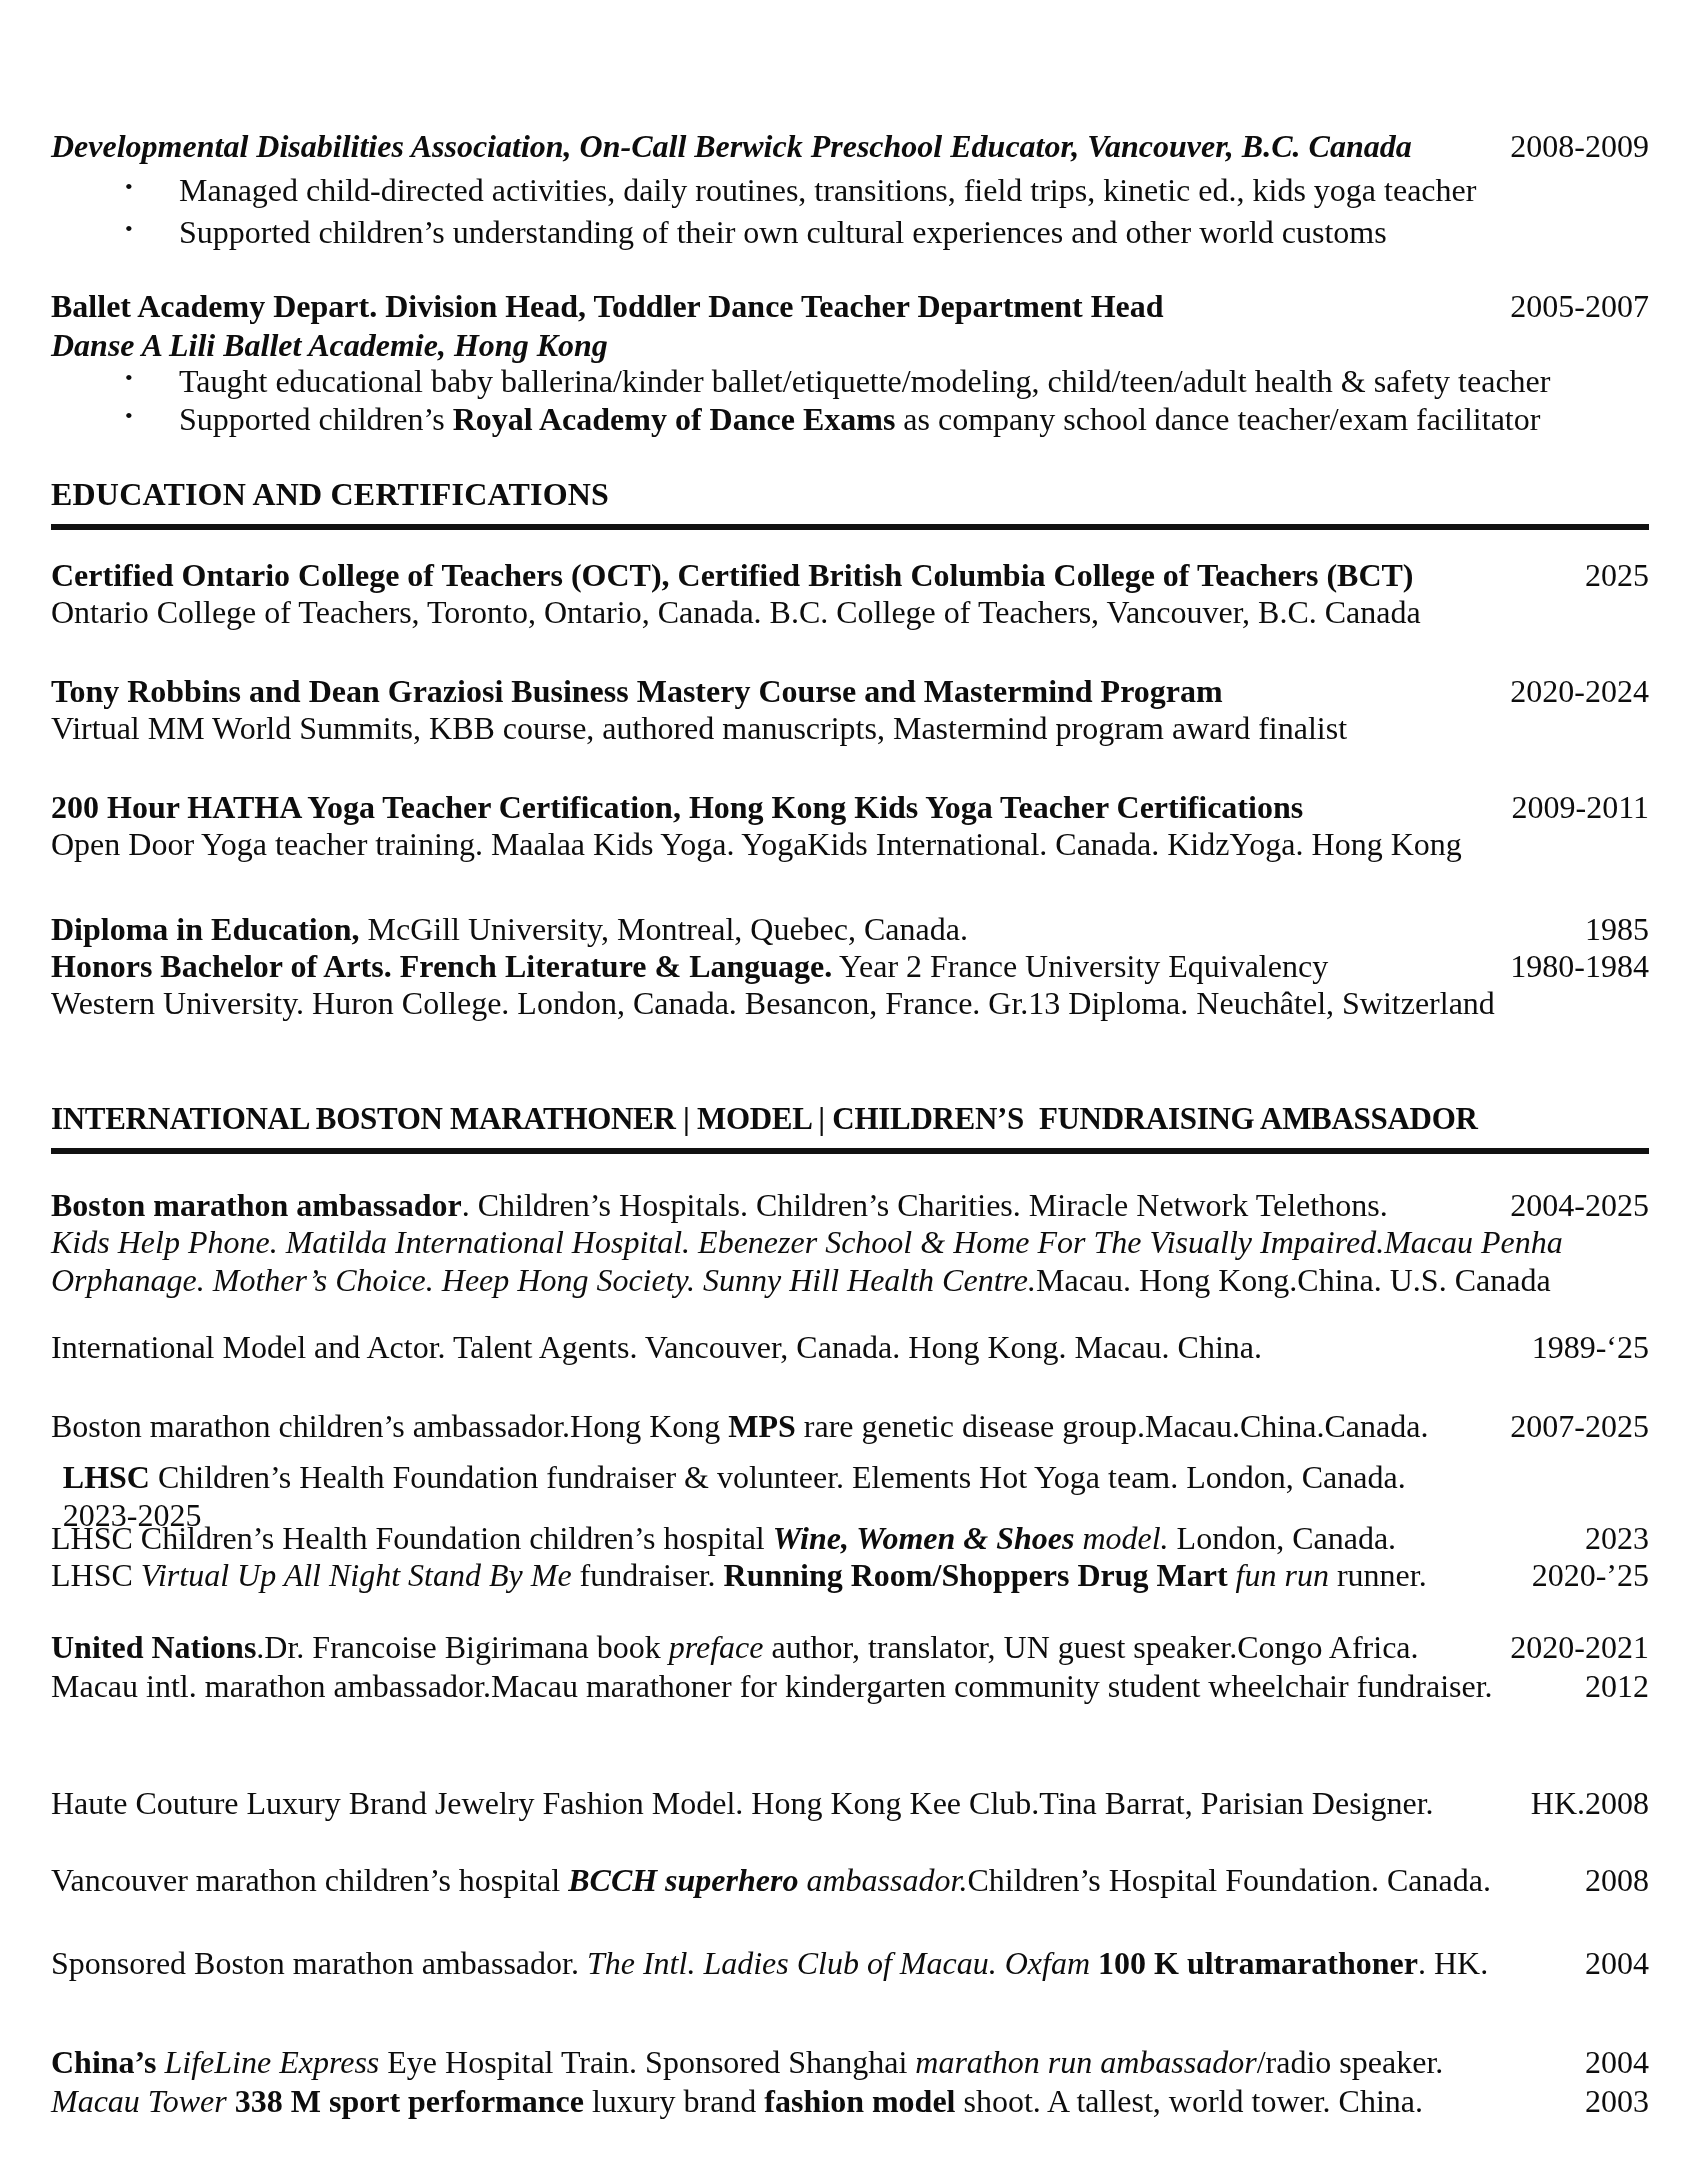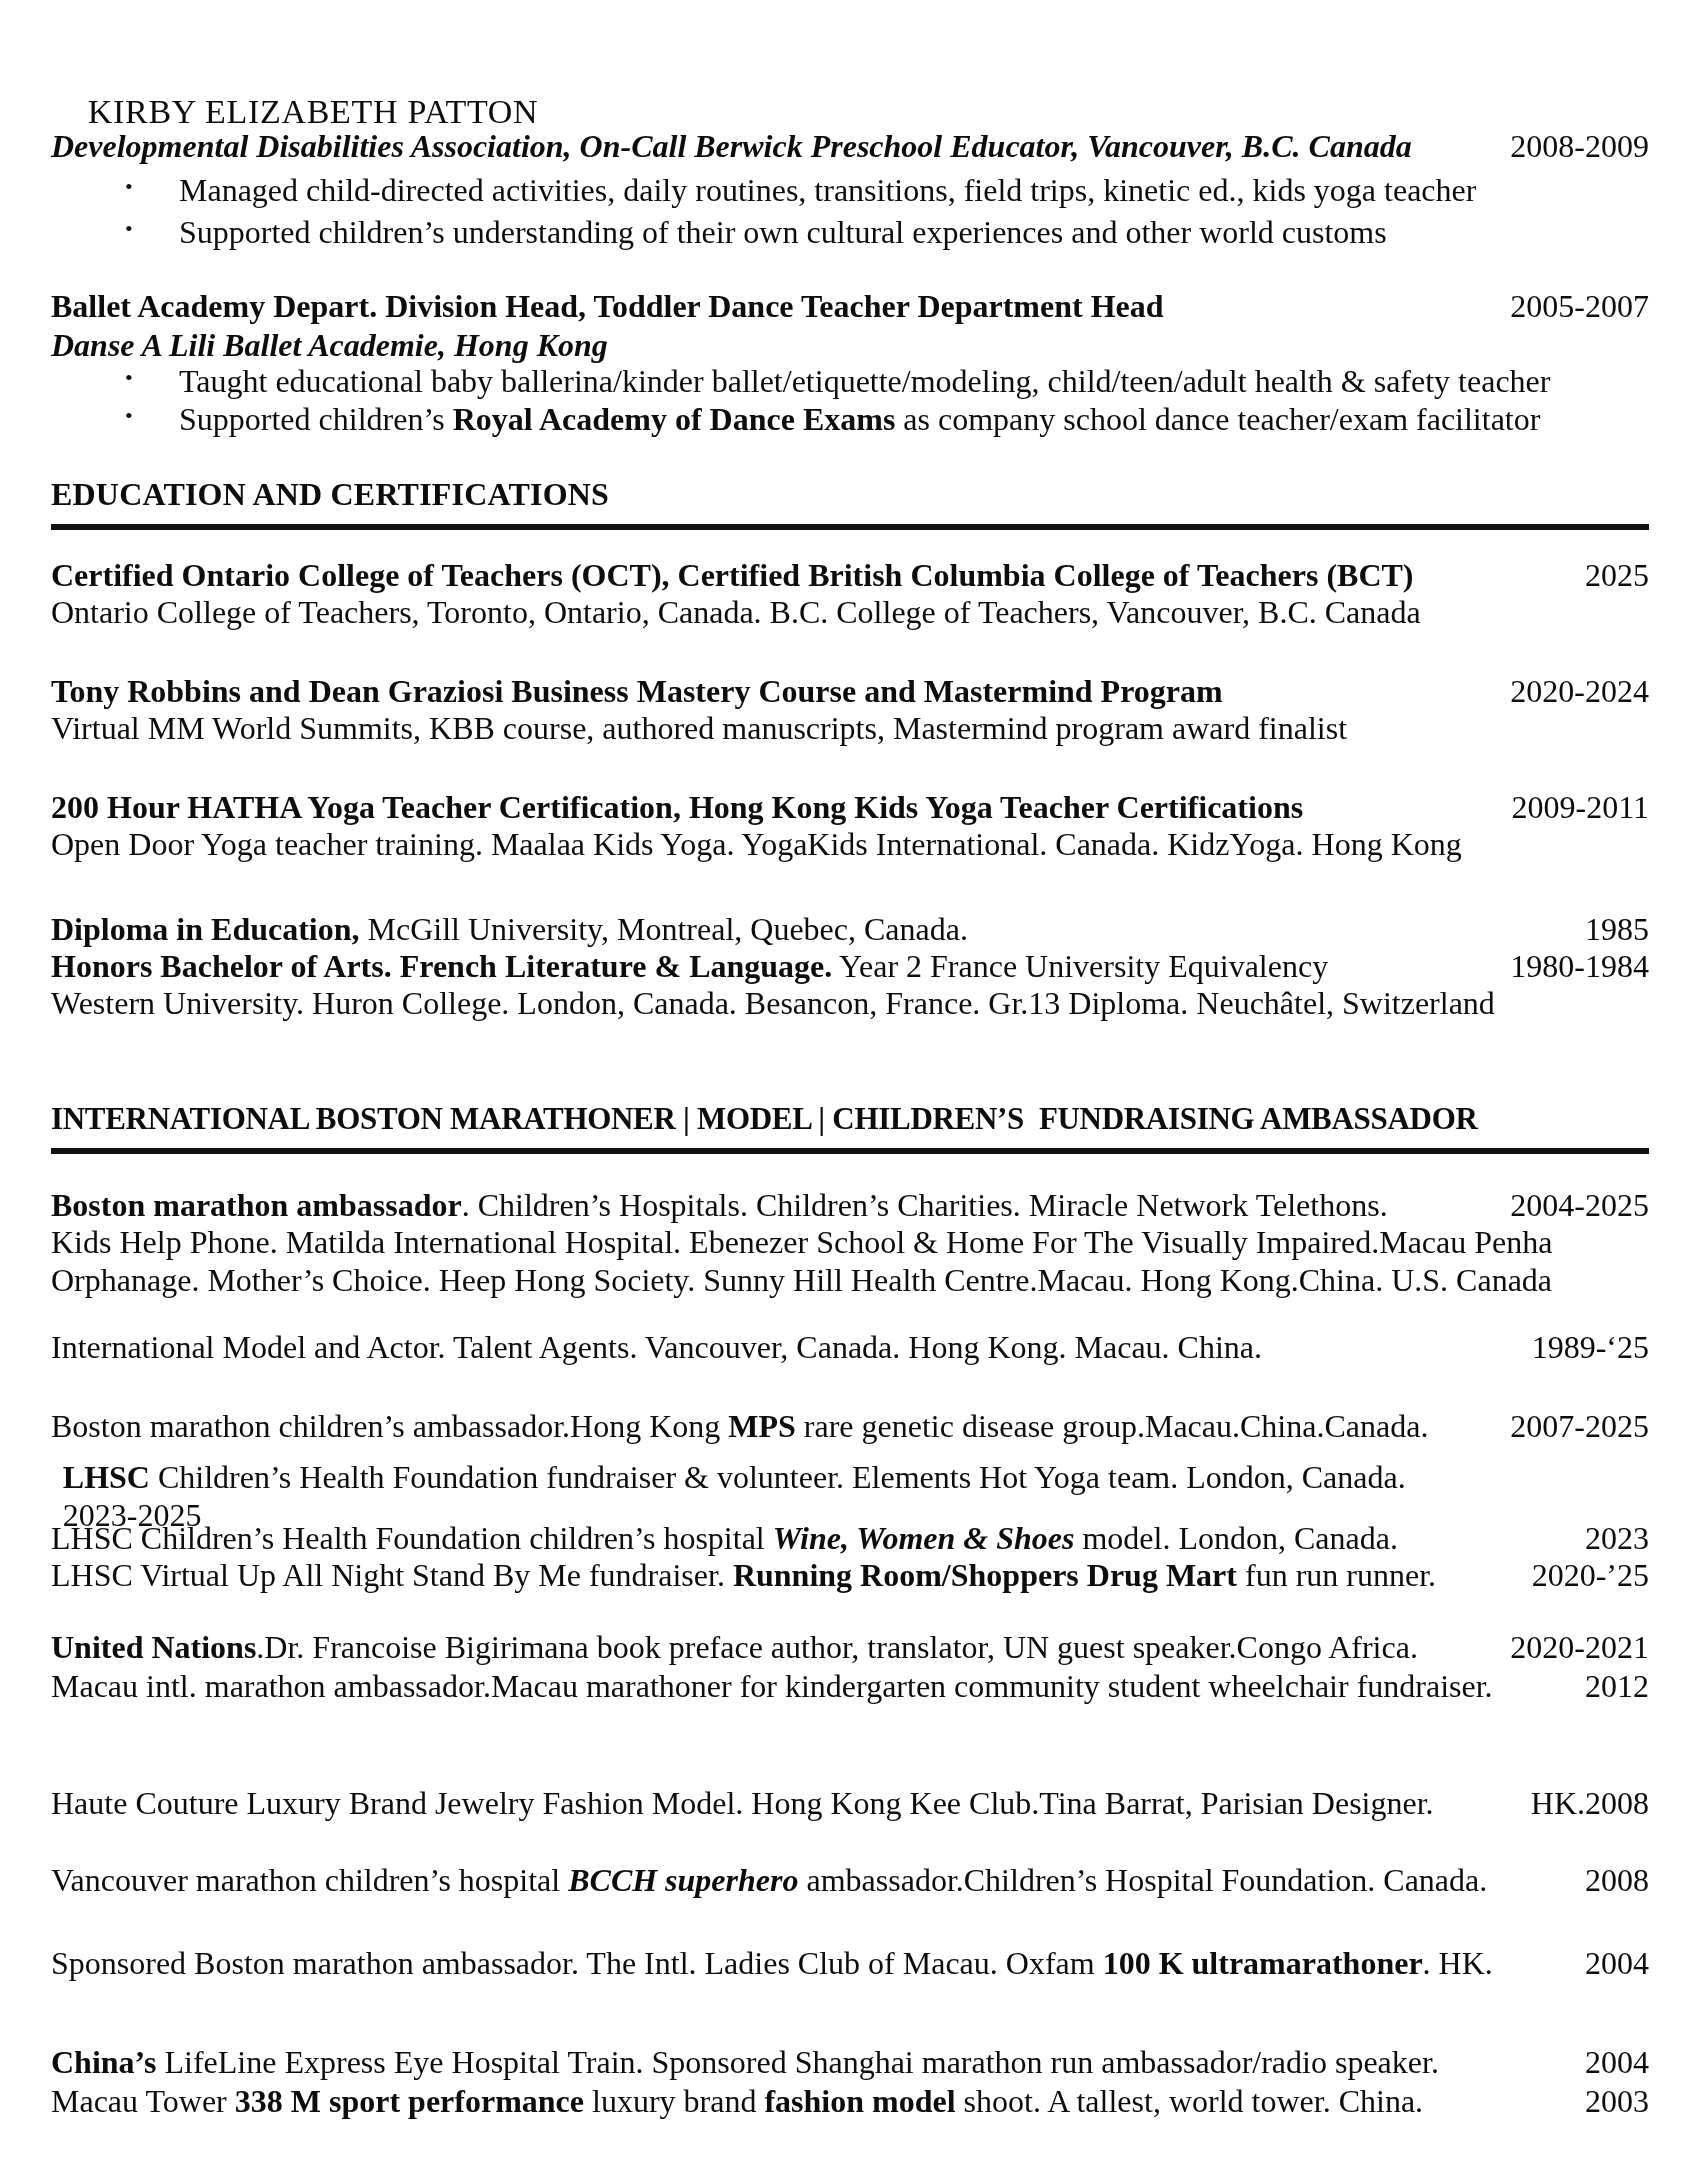--- a/index.html
+++ b/index.html
@@ -50,29 +50,28 @@
   }
   .header-line { display:block; font-size:34px; letter-spacing:0.7px; }
   .cv-title {
     position:absolute;
     left:654px;
     text-decoration:underline;
     text-decoration-thickness:2.5px;
     text-underline-offset:7.6px;
   }
   .r-b  { font-weight:bold; }
-  .r-i  { }
+  .r-i  { font-style:italic; }
   .r-bi { font-weight:bold; font-style:italic; }
 </style>
 </head>
 <body>
 
 <div class="page">
   <div class="line header-line" style="top:52px">
-    <span>KIRBY ELIZABETH PATTON</span>
   </div>
   <div id="cv-lines">
       <div class="line" style="top: 128px;"><span class="content"><span class="r-bi">Developmental Disabilities Association, On-Call Berwick Preschool Educator, Vancouver, B.C. Canada</span></span><span class="date">2008-2009</span></div>
       <div class="line" style="top: 172px;"><span class="bullet-marker">•</span><span class="content"><span class="">Managed child-directed activities, daily routines, transitions, field trips, kinetic ed., kids yoga teacher</span></span></div>
       <div class="line" style="top: 214px;"><span class="bullet-marker">•</span><span class="content"><span class="">Supported children’s understanding of their own cultural experiences and other world customs</span></span></div>
       <div class="line" style="top: 288px;"><span class="content"><span class="r-b">Ballet Academy Depart. Division Head, Toddler Dance Teacher Department Head</span></span><span class="date">2005-2007</span></div>
       <div class="line" style="top: 327px;"><span class="content"><span class="r-bi">Danse A Lili Ballet Academie, Hong Kong</span></span></div>
       <div class="line" style="top: 363px;"><span class="bullet-marker">•</span><span class="content"><span class="">Taught educational baby ballerina/kinder ballet/etiquette/modeling, child/teen/adult health &amp; safety teacher</span></span></div>
       <div class="line" style="top: 401px;"><span class="bullet-marker">•</span><span class="content"><span class="">Supported children’s </span><span class="r-b">Royal Academy of Dance Exams</span><span class=""> as company school dance teacher/exam facilitator</span></span></div>
       <div class="line rule-heading" style="top: 476px;"><span class="content"><span class="r-b">EDUCATION AND CERTIFICATIONS</span></span></div>

